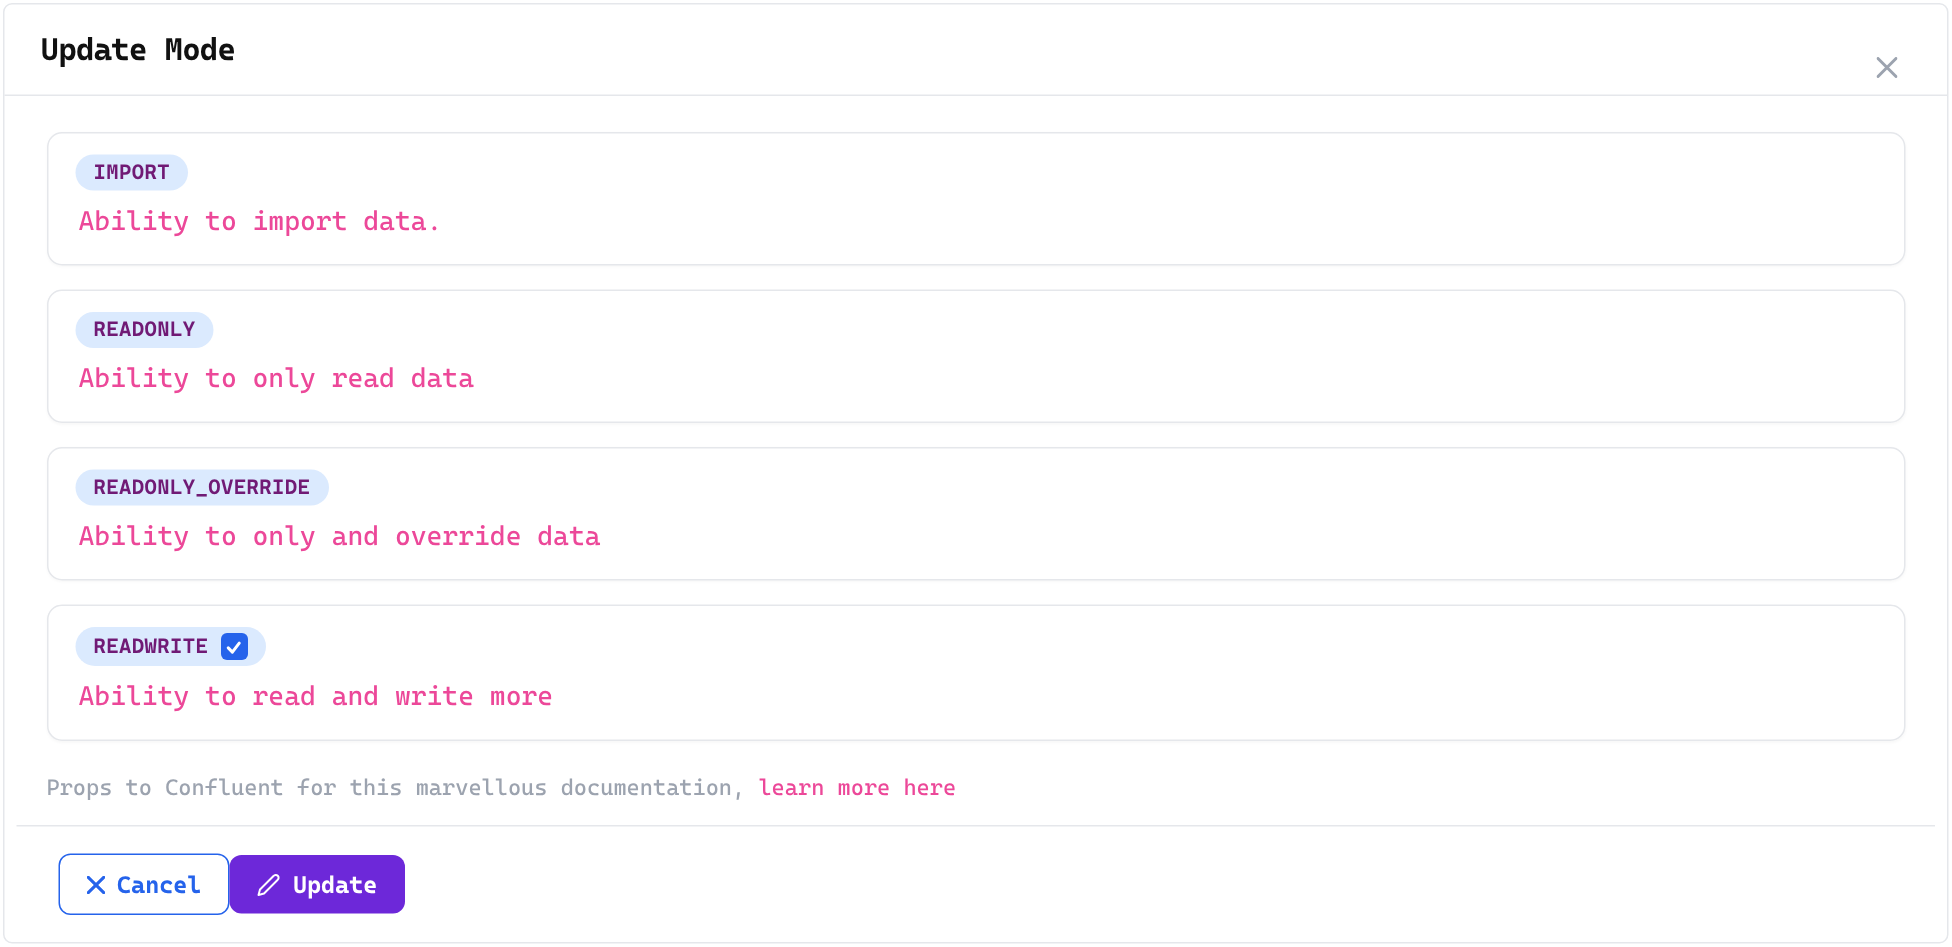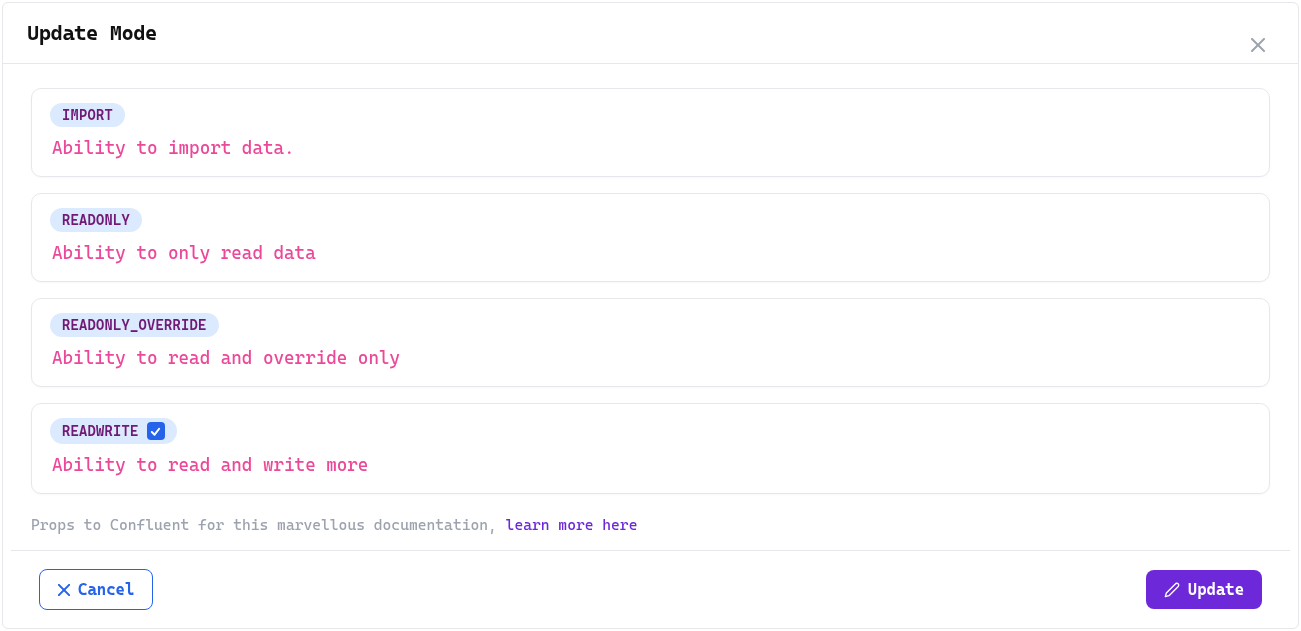--- a/index.html
+++ b/index.html
@@ -97,31 +97,30 @@
     font-size: 18px;
     color: #ec4899;
     padding-left: 2px;
   }
   .footnote {
     font-size: 15px;
     color: #9ca3af;
     padding: 2px 28px 16px 28px;
   }
   .footnote a {
-    color: #6d28d9;
+    color: #ec4899;
     text-decoration: none;
     cursor: pointer;
   }
   .footer {
     border-top: 1px solid #e5e7eb;
     padding: 18px 28px;
     margin: 0 8px;
     display: flex;
     align-items: center;
-    justify-content: space-between;
   }
   .btn {
     display: inline-flex;
     align-items: center;
     font-family: inherit;
     font-size: 16px;
     font-weight: 700;
     padding: 10px 18px;
     border-radius: 8px;
     cursor: pointer;
@@ -173,21 +172,21 @@
       </div>
       <div class="option-desc">Ability to only read data</div>
     </div>
 
     <div class="option-card">
       <div class="badge-row">
         <span class="badge">
           <span>READONLY_OVERRIDE</span>
         </span>
       </div>
-      <div class="option-desc">Ability to read and override only</div>
+      <div class="option-desc">Ability to only and override data</div>
     </div>
 
     <div class="option-card">
       <div class="badge-row">
         <span class="badge">
           <span>READWRITE</span>
           <span class="check">
             <svg width="11" height="11" viewBox="0 0 12 12" fill="none" stroke="#ffffff" stroke-width="2.2" stroke-linecap="round" stroke-linejoin="round">
                 <polyline points="2,6.5 5,9.5 10,3"></polyline>
               </svg>

